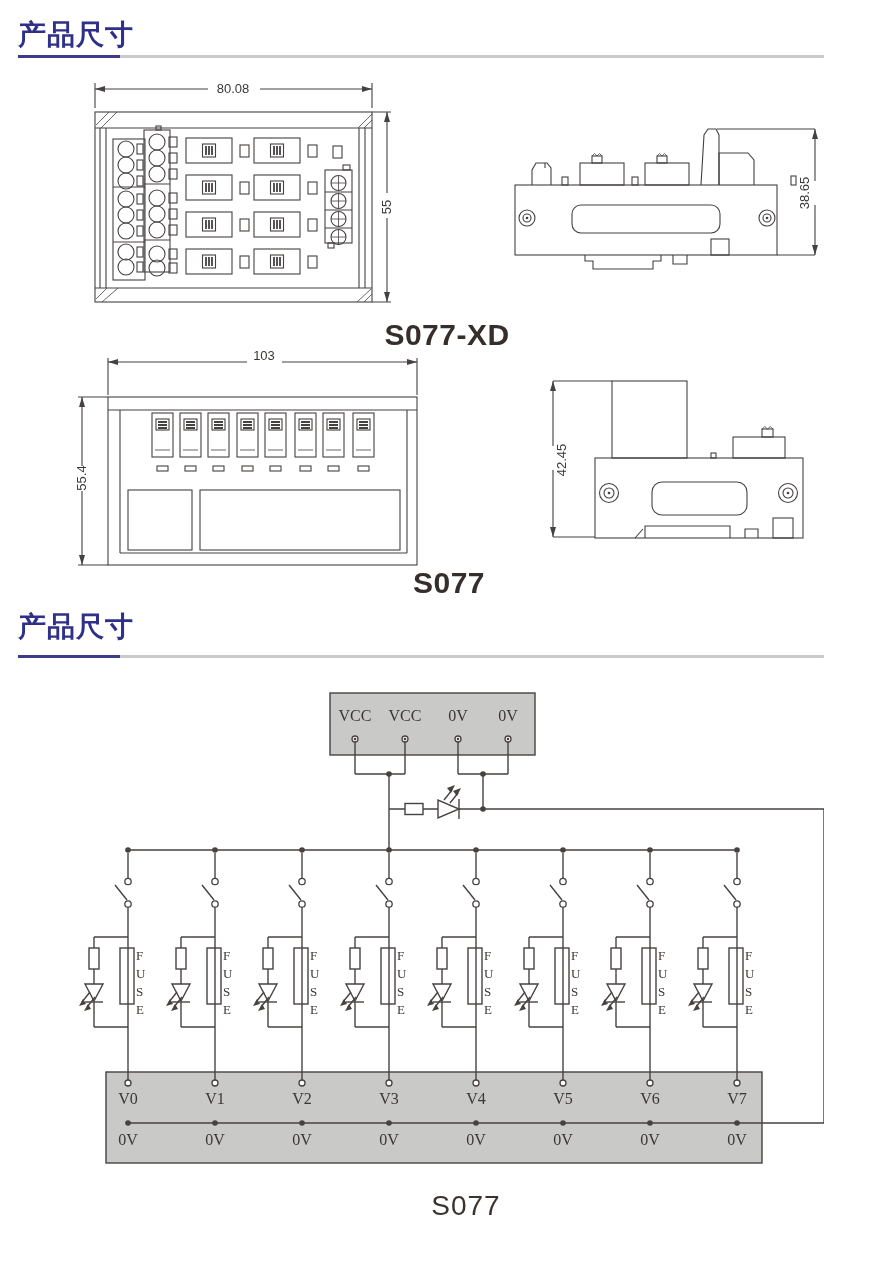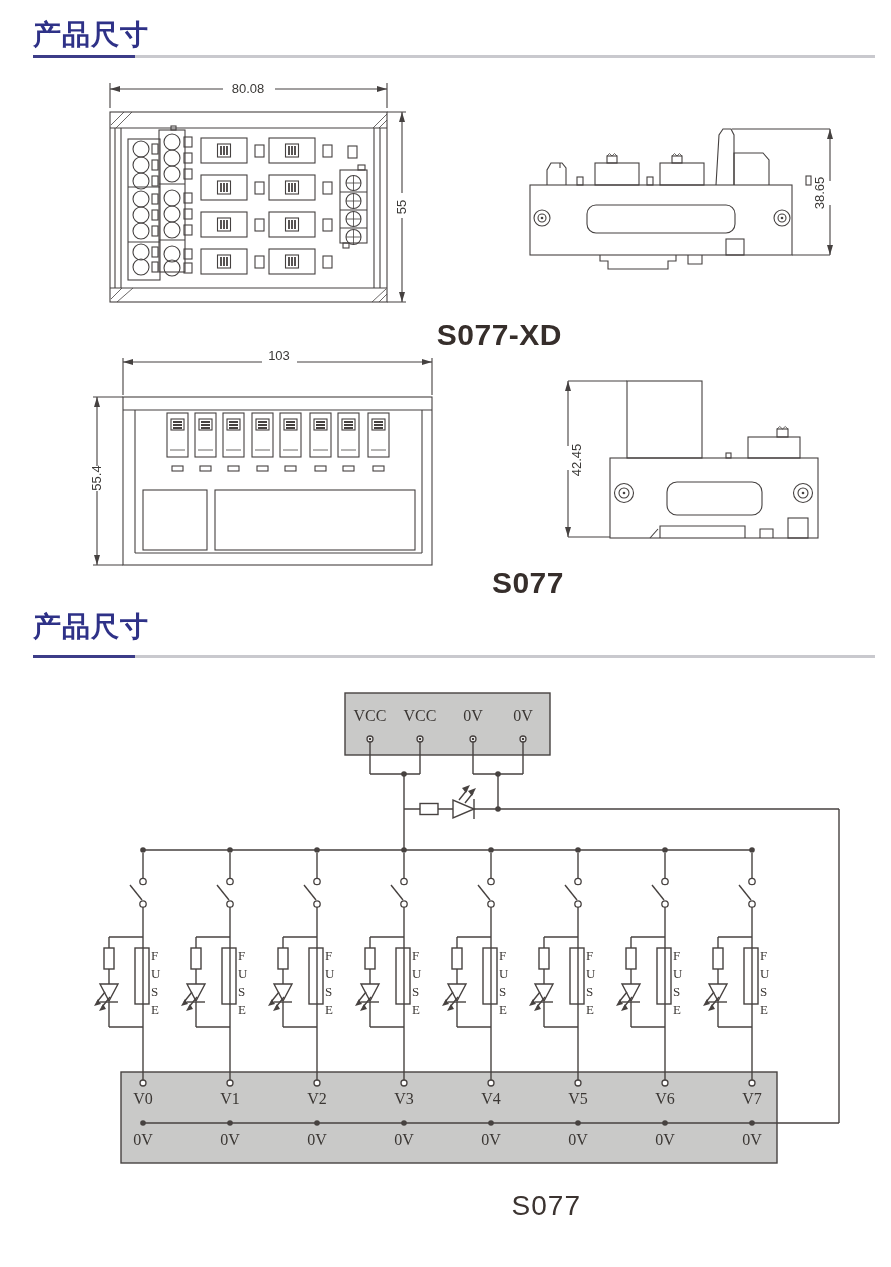--- a/index.html
+++ b/index.html
@@ -1,24 +1,24 @@
 <!DOCTYPE html>
 <html><head>
 <meta charset="utf-8">
 <style>
   html,body{margin:0;padding:0;}
   body{width:891px;height:1267px;background:#ffffff;position:relative;
        font-family:"Liberation Sans",sans-serif;}
-  .page{position:absolute;left:15px;top:0;width:824px;height:1267px;overflow:hidden;padding-left:36px;}
+  .page{position:absolute;left:0;top:0;width:824px;height:1267px;overflow:hidden;}
   svg{position:absolute;overflow:visible;}
   .section-title{position:absolute;left:18px;font-size:28px;font-weight:bold;
       color:#2e3187;letter-spacing:1px;}
   .rule{position:absolute;left:18px;width:869px;height:3px;
       background:linear-gradient(to right,#3c3c88 0,#3c3c88 102px,#c9c9ce 102px,#c9c9ce 100%);}
-  .caption{position:absolute;text-align:right;color:#362e2b;}
+  .caption{position:absolute;text-align:center;color:#362e2b;}
   .caption.bold{font-size:30px;font-weight:bold;letter-spacing:.5px;}
   .caption.light{font-size:28px;font-weight:normal;color:#3b3330;letter-spacing:1px;}
   
   .lineart *{fill:none;stroke:#454140;stroke-width:1.1;}
   .lineart .thin{stroke-width:.8;}
   .lineart .thick{stroke-width:1.8;}
   .dlf{fill:#454140;stroke:none;}
   .dt{fill:#3a3836;stroke:none;font-family:"Liberation Sans",sans-serif;
       font-size:13px;text-anchor:middle;}
   

